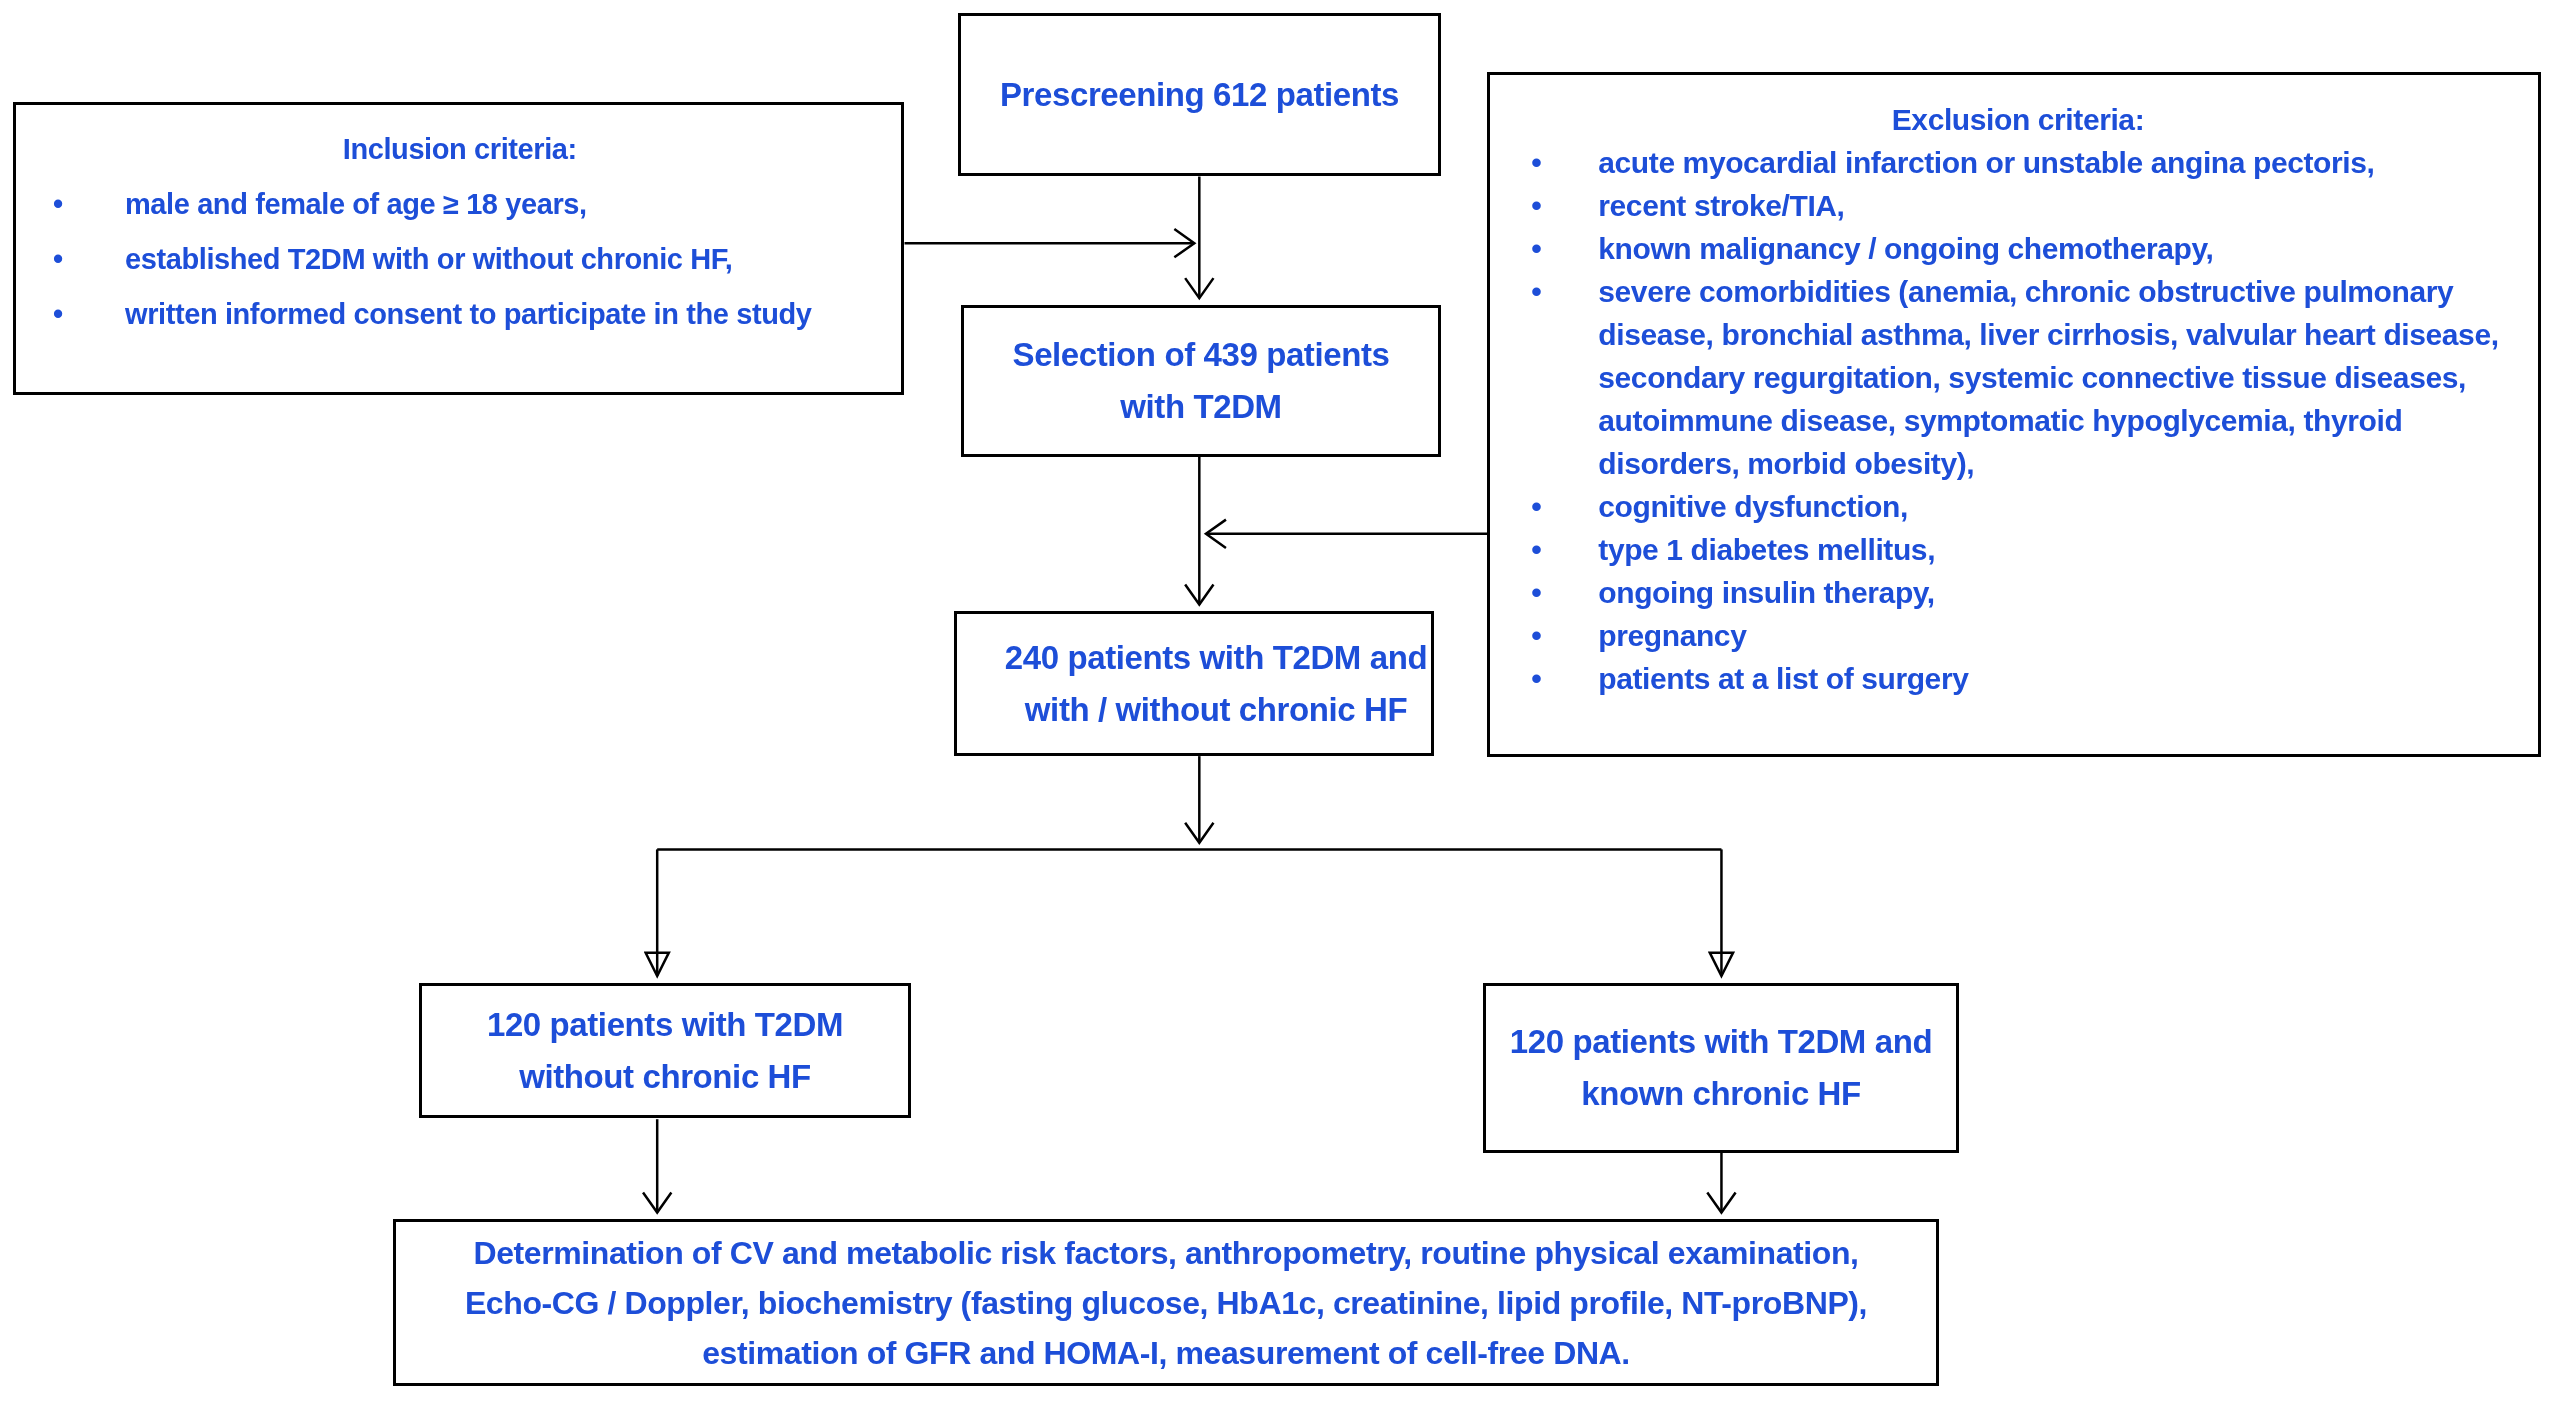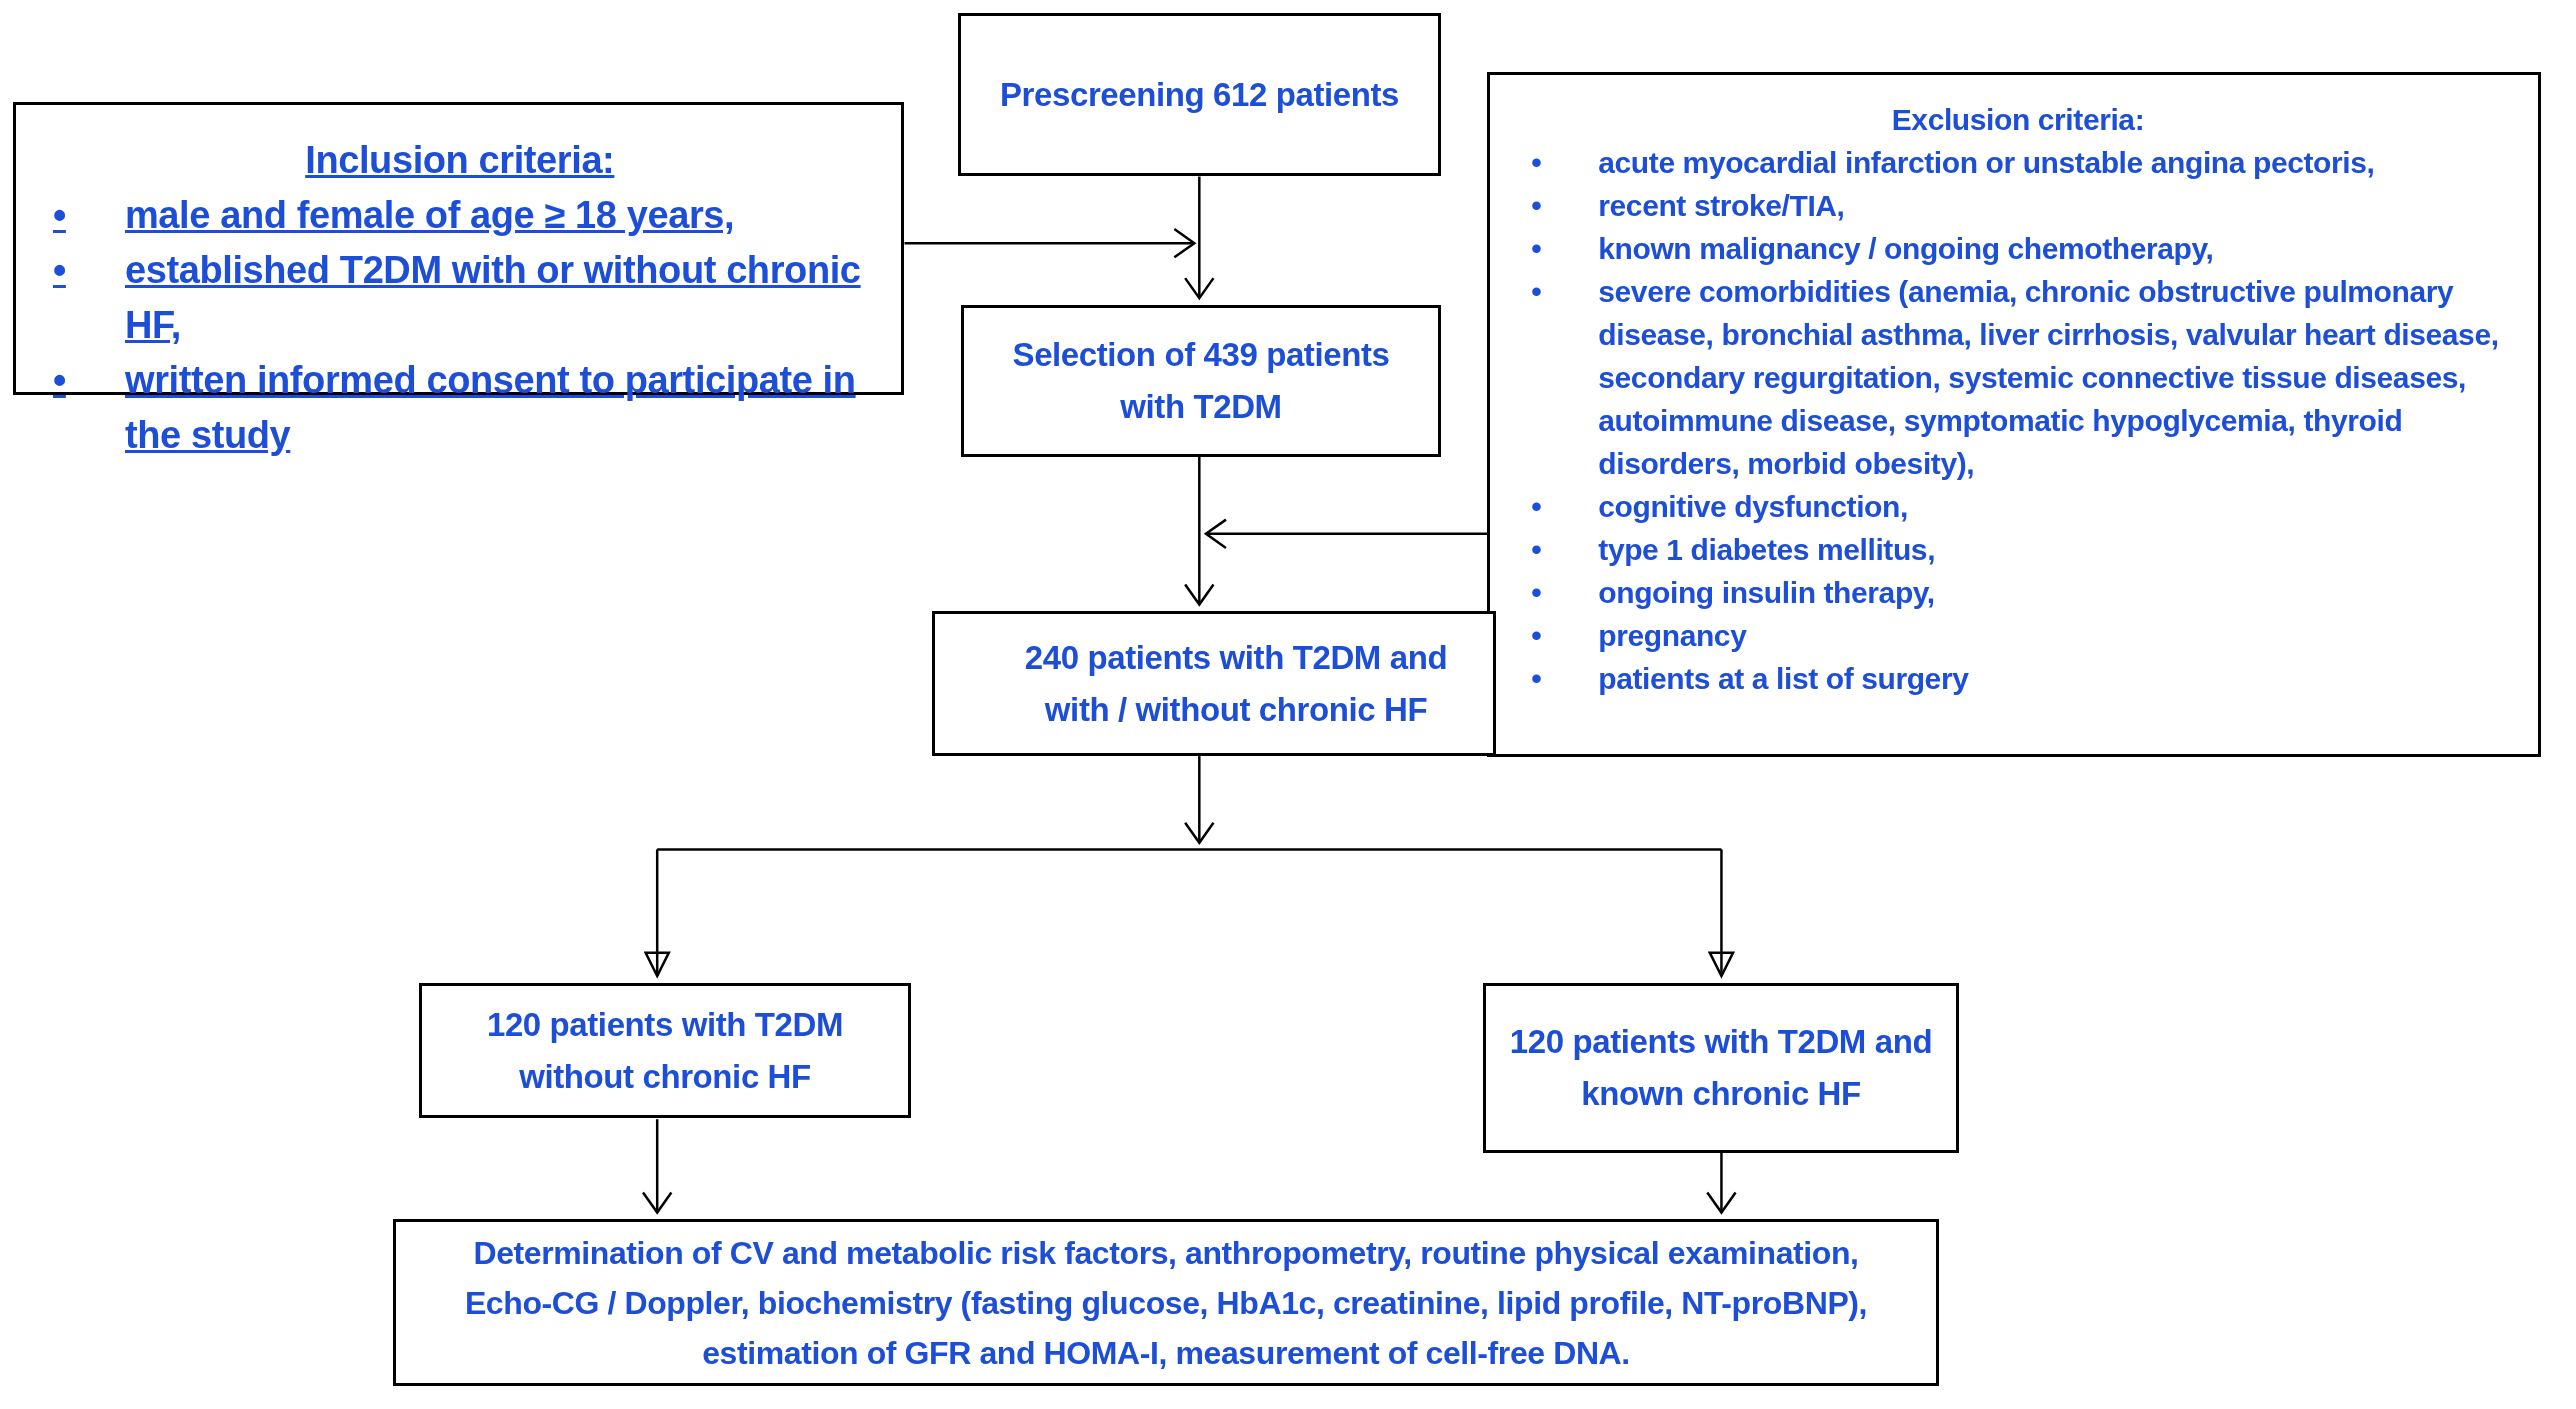--- a/index.html
+++ b/index.html
@@ -48,24 +48,23 @@
   }
   .bullet-glyph {
     flex: 0 0 auto;
     text-align: left;
   }
   .bullet-text {
     flex: 1 1 auto;
   }
   
   #inclusion-box {
-    padding: 28px 23px 0 25px;
-    font-size: 38px;
+    padding: 17px 23px 0 25px;
+    font-size: 29px;
     line-height: 55px;
-    text-decoration: underline;
   }
   #inclusion-box .bullet-glyph { width: 72px; padding-left: 11.7px; }
   
   #exclusion-box {
     padding: 23px 25px 16px 33px;
     font-size: 30px;
     line-height: 43px;
   }
   #exclusion-box .bullet-glyph { width: 67px; padding-left: 8.3px; }
   
@@ -165,21 +164,21 @@
       <span class="bullet-glyph">•</span>
       <span class="bullet-text">patients at a list of surgery</span>
     </div>
   </div>
 
   <div class="box center-box" style="left:961px; top:305px; width:480px; height:152px;text-align:right;">
     <div>Selection of 439 patients</div>
     <div>with T2DM</div>
   </div>
 
-  <div class="box center-box" style="left:932px; top:611px; width:564px; height:145px;padding-left:44px;">
+  <div class="box center-box" style="left:954px; top:611px; width:480px; height:145px;padding-left:44px;">
     <div>240 patients with T2DM and</div>
     <div>with / without chronic HF</div>
   </div>
 
   <div class="box center-box" style="left:419px; top:983px; width:492px; height:135px;">
     <div>120 patients with T2DM</div>
     <div>without chronic HF</div>
   </div>
 
   <div class="box center-box" style="left:1483px; top:983px; width:476px; height:170px;">

